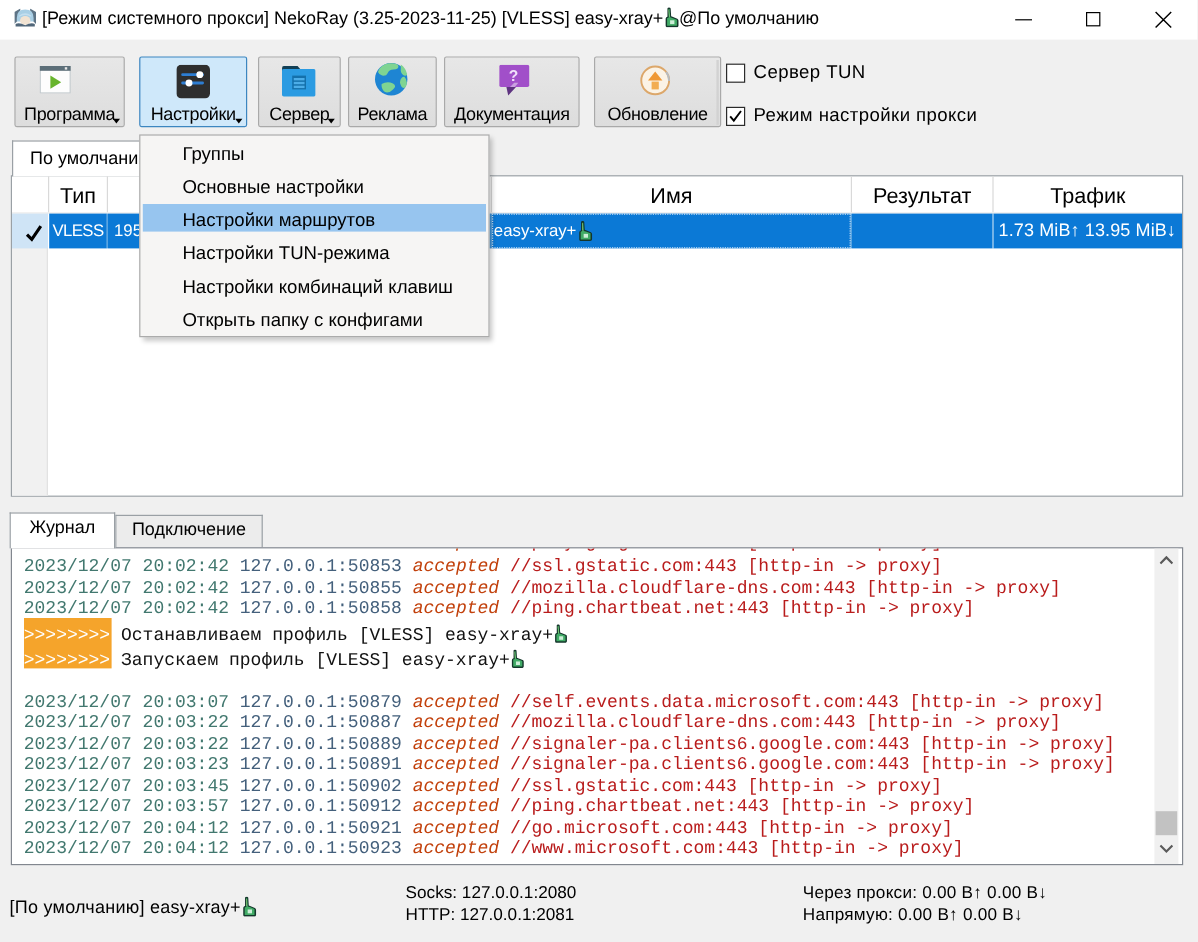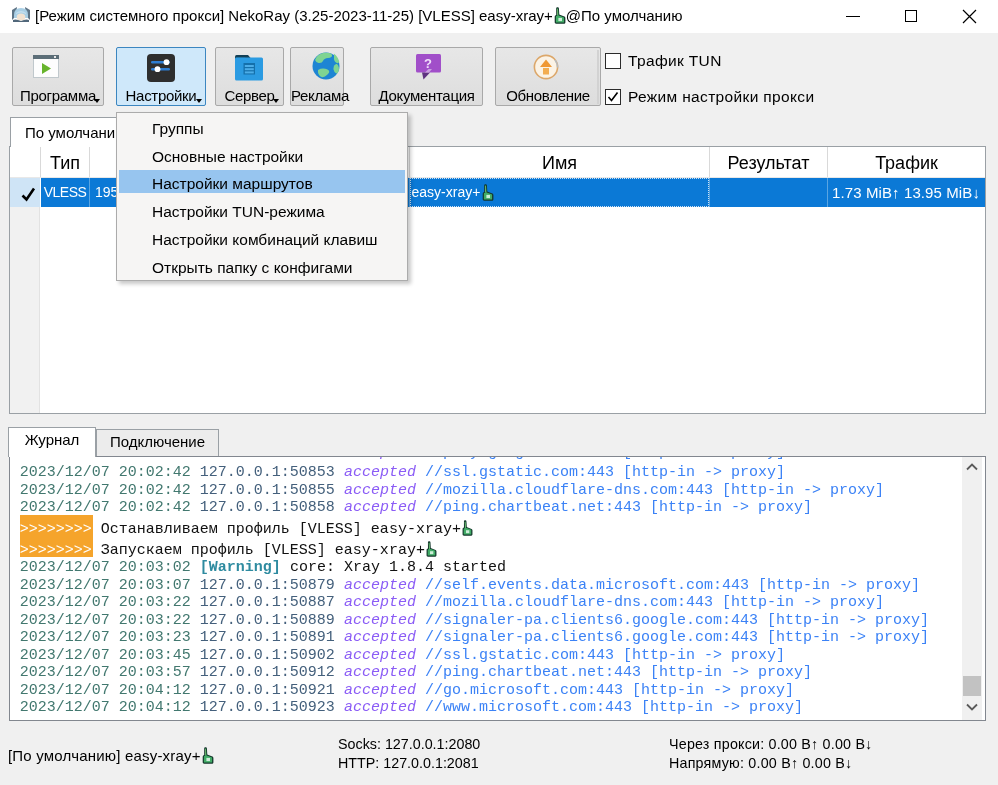--- a/index.html
+++ b/index.html
@@ -30,22 +30,22 @@
   #mhl { position:absolute; left:2px; top:57px; width:286px; height:23px; background:#97c5ef; }
   
   #ltab1 { left:8px; top:427px; width:88px; height:30px; background:#fff; border:1px solid #9aa0a5; border-bottom:none; z-index:5; }
   #ltab2 { left:96px; top:429px; width:123px; height:28px; background:#ececec; border:1px solid #9aa0a5; border-bottom:none; }
   .ltext { font-size:15px; text-align:center; }
   
   #logpanel { left:9px; top:456px; width:977px; height:265px; background:#fff; border:1px solid #82878f; overflow:hidden; }
   .logline { position:absolute; left:9.8px; font-family:"Liberation Mono", monospace; font-size:15px; line-height:17.5px; height:17.5px; white-space:pre; z-index:2; }
   .ts { color:#42786f; }
   .ip { color:#44607c; }
-  .ac { color:#8b5cf6; font-style:italic; }
-  .ur { color:#3b82f6; }
+  .ac { color:#c2410c; font-style:italic; }
+  .ur { color:#b91c1c; }
   .wa { color:#2e8ba0; font-weight:bold; }
   .bk { color:#111; }
   .chev { color:#fff; }
   #orange { position:absolute; left:9.8px; top:57.9px; width:73.4px; height:42.5px; background:#f5a42b; z-index:1; }
   
   #sbar { position:absolute; right:3px; top:0px; width:20px; height:263px; background:#f0f0f0; z-index:3; }
   
   .sbtext { font-size:14.3px; white-space:nowrap; }
   .handico { display:inline-block; vertical-align:-3px; }
 </style>
@@ -101,21 +101,21 @@
     <path d="M0 3.5 L10 3.5 L13.5 6.5 L0 6.5 Z" fill="#1a5e80"></path>
     <rect x="0" y="3.5" width="28" height="23" rx="1.5" fill="#2b9be2"></rect>
     <rect x="8.5" y="9" width="11.5" height="11.5" fill="#1470ab"></rect>
     <rect x="9.8" y="11" width="9" height="2" fill="#4cade8"></rect>
     <rect x="9.8" y="14.2" width="9" height="2" fill="#4cade8"></rect>
     <rect x="9.8" y="17.4" width="9" height="2" fill="#4cade8"></rect>
   </svg>
   <div class="lbl" style="bottom:1px;">Сервер</div>
   <div class="darr" style="right:4px; bottom:2px;"></div>
 </div>
-<div class="abs tbtn" style="left:290px; width:54px;">
+<div class="abs tbtn" style="left:290px; width:74px;">
   <svg class="abs" style="left:21px; top:2px;" width="28" height="30" viewBox="0 0 28 30">
     <circle cx="14" cy="16" r="13.5" fill="#1e85d3"></circle>
     <path d="M3 10 Q5 4 12 2.8 Q19 2 20 5 Q20.5 7.5 16 8 Q12 8.3 11 11 Q10 13.5 6.5 13 Q4 12.5 3 10 Z" fill="#7fd492"></path>
     <path d="M22 3.8 Q26 6.5 27.3 12 Q26 14 24 12.5 Q21.5 10.5 22 7 Z" fill="#7fd492"></path>
     <path d="M25 14 Q28 17 26.5 21.5 Q25 25 22.5 22 Q20.5 19 22 15.8 Q23.5 13.5 25 14 Z" fill="#7fd492"></path>
     <path d="M6 20 Q10.5 17.5 15.5 19.5 Q19 21.5 15.5 24.5 Q11.5 28.5 8.5 26.5 Q5.5 24 6 20 Z" fill="#7fd492"></path>
   </svg>
   <div class="lbl" style="bottom:1px;">Реклама</div>
 </div>
 <div class="abs tbtn" style="left:370px; width:113px;">
@@ -132,21 +132,21 @@
     <circle cx="13" cy="13" r="11.6" fill="#fbf3e6" stroke="#dca76a" stroke-width="1.6"></circle>
     <path d="M22 6 A11.6 11.6 0 0 1 24.6 13.5" fill="none" stroke="#b8bcc0" stroke-width="1.6"></path>
     <path d="M13 5.5 L7 13 L19 13 Z" fill="#ef9834"></path>
     <rect x="10" y="14" width="6" height="6.5" fill="#f2ad52"></rect>
   </svg>
   <div class="lbl" style="bottom:1px;">Обновление</div>
 </div>
 <div class="abs" style="left:597px; top:50px; width:1.5px; height:54px; background:#d2d2d2;"></div>
 
 <div class="abs cb" style="left:605px; top:53px;"></div>
-<div class="abs cblbl" style="left:628px; top:53px; line-height:16px;">Трафик TUN</div>
+<div class="abs cblbl" style="left:628px; top:53px; line-height:16px;">Сервер TUN</div>
 <div class="abs cb" style="left:605px; top:89px;"><svg width="14" height="14" viewBox="0 0 14 14">
       <path d="M2.5 7 L5.5 10.5 L11.5 2.5" stroke="#000" stroke-width="1.6" fill="none"></path>
     </svg></div>
 <div class="abs cblbl" style="left:628px; top:89px; line-height:16px;">Режим настройки прокси</div>
 
 <div class="abs" id="panel"></div>
 <div class="abs" id="tab1">
     <div style="margin-left:14px; margin-top:6px;">По умолчанию</div>
   </div>
 
@@ -210,21 +210,20 @@
         <path d="M4.1 1.6 L5 1.6 L5.5 8.4 L7.2 8.9 L11.1 10.4 L11.1 15.5 L2.9 15.5 L2.9 9.2 L4.3 8.6 Z" fill="#41ab66"></path>
         <rect x="5.4" y="10.9" width="3.6" height="3.2" fill="#cdeed8"></rect>
         <path d="M4.4 2.1 L4.9 8 L4.5 8 L4.1 2.1 Z" fill="#bde081"></path>
       </svg></div>
 <div class="logline" style="top:83.50px;"><span class="chev">&gt;&gt;&gt;&gt;&gt;&gt;&gt;&gt;</span> <span class="bk">Запускаем профиль [VLESS] easy-xray+</span><svg class="handico" width="12" height="16" viewBox="0 0 13 17">
         <path d="M3.2 1.2 C3.2 -0.1 5.8 -0.1 5.9 1.2 L6.3 7.5 L7.4 7.9 L11.4 9.6 C12.2 10 12.4 10.6 12.4 11.3 L12.4 15.2 C12.4 16.3 11.7 16.8 10.7 16.8 L3.3 16.8 C2.1 16.8 1.7 16.2 1.7 15.1 L1.7 9.9 C1.7 8.7 2.3 8.4 3.2 8 Z" fill="#14362b"></path>
         <path d="M4.1 1.6 L5 1.6 L5.5 8.4 L7.2 8.9 L11.1 10.4 L11.1 15.5 L2.9 15.5 L2.9 9.2 L4.3 8.6 Z" fill="#41ab66"></path>
         <rect x="5.4" y="10.9" width="3.6" height="3.2" fill="#cdeed8"></rect>
         <path d="M4.4 2.1 L4.9 8 L4.5 8 L4.1 2.1 Z" fill="#bde081"></path>
       </svg></div>
-<div class="logline" style="top:102.00px;"><span class="ts">2023/12/07 20:03:02</span> <span class="wa">[Warning]</span> <span class="bk">core: Xray 1.8.4 started</span></div>
 <div class="logline" style="top:119.70px;"><span class="ts">2023/12/07 20:03:07</span> <span class="ip">127.0.0.1:50879</span> <span class="ac">accepted</span> <span class="ur">//self.events.data.microsoft.com:443 [http-in -&gt; proxy]</span></div>
 <div class="logline" style="top:137.30px;"><span class="ts">2023/12/07 20:03:22</span> <span class="ip">127.0.0.1:50887</span> <span class="ac">accepted</span> <span class="ur">//mozilla.cloudflare-dns.com:443 [http-in -&gt; proxy]</span></div>
 <div class="logline" style="top:154.70px;"><span class="ts">2023/12/07 20:03:22</span> <span class="ip">127.0.0.1:50889</span> <span class="ac">accepted</span> <span class="ur">//signaler-pa.clients6.google.com:443 [http-in -&gt; proxy]</span></div>
 <div class="logline" style="top:172.30px;"><span class="ts">2023/12/07 20:03:23</span> <span class="ip">127.0.0.1:50891</span> <span class="ac">accepted</span> <span class="ur">//signaler-pa.clients6.google.com:443 [http-in -&gt; proxy]</span></div>
 <div class="logline" style="top:189.70px;"><span class="ts">2023/12/07 20:03:45</span> <span class="ip">127.0.0.1:50902</span> <span class="ac">accepted</span> <span class="ur">//ssl.gstatic.com:443 [http-in -&gt; proxy]</span></div>
 <div class="logline" style="top:207.30px;"><span class="ts">2023/12/07 20:03:57</span> <span class="ip">127.0.0.1:50912</span> <span class="ac">accepted</span> <span class="ur">//ping.chartbeat.net:443 [http-in -&gt; proxy]</span></div>
 <div class="logline" style="top:224.70px;"><span class="ts">2023/12/07 20:04:12</span> <span class="ip">127.0.0.1:50921</span> <span class="ac">accepted</span> <span class="ur">//go.microsoft.com:443 [http-in -&gt; proxy]</span></div>
 <div class="logline" style="top:242.30px;"><span class="ts">2023/12/07 20:04:12</span> <span class="ip">127.0.0.1:50923</span> <span class="ac">accepted</span> <span class="ur">//www.microsoft.com:443 [http-in -&gt; proxy]</span></div>
 <div id="sbar">
   <svg style="position:absolute; left:4px; top:6px;" width="12" height="8" viewBox="0 0 12 8">

